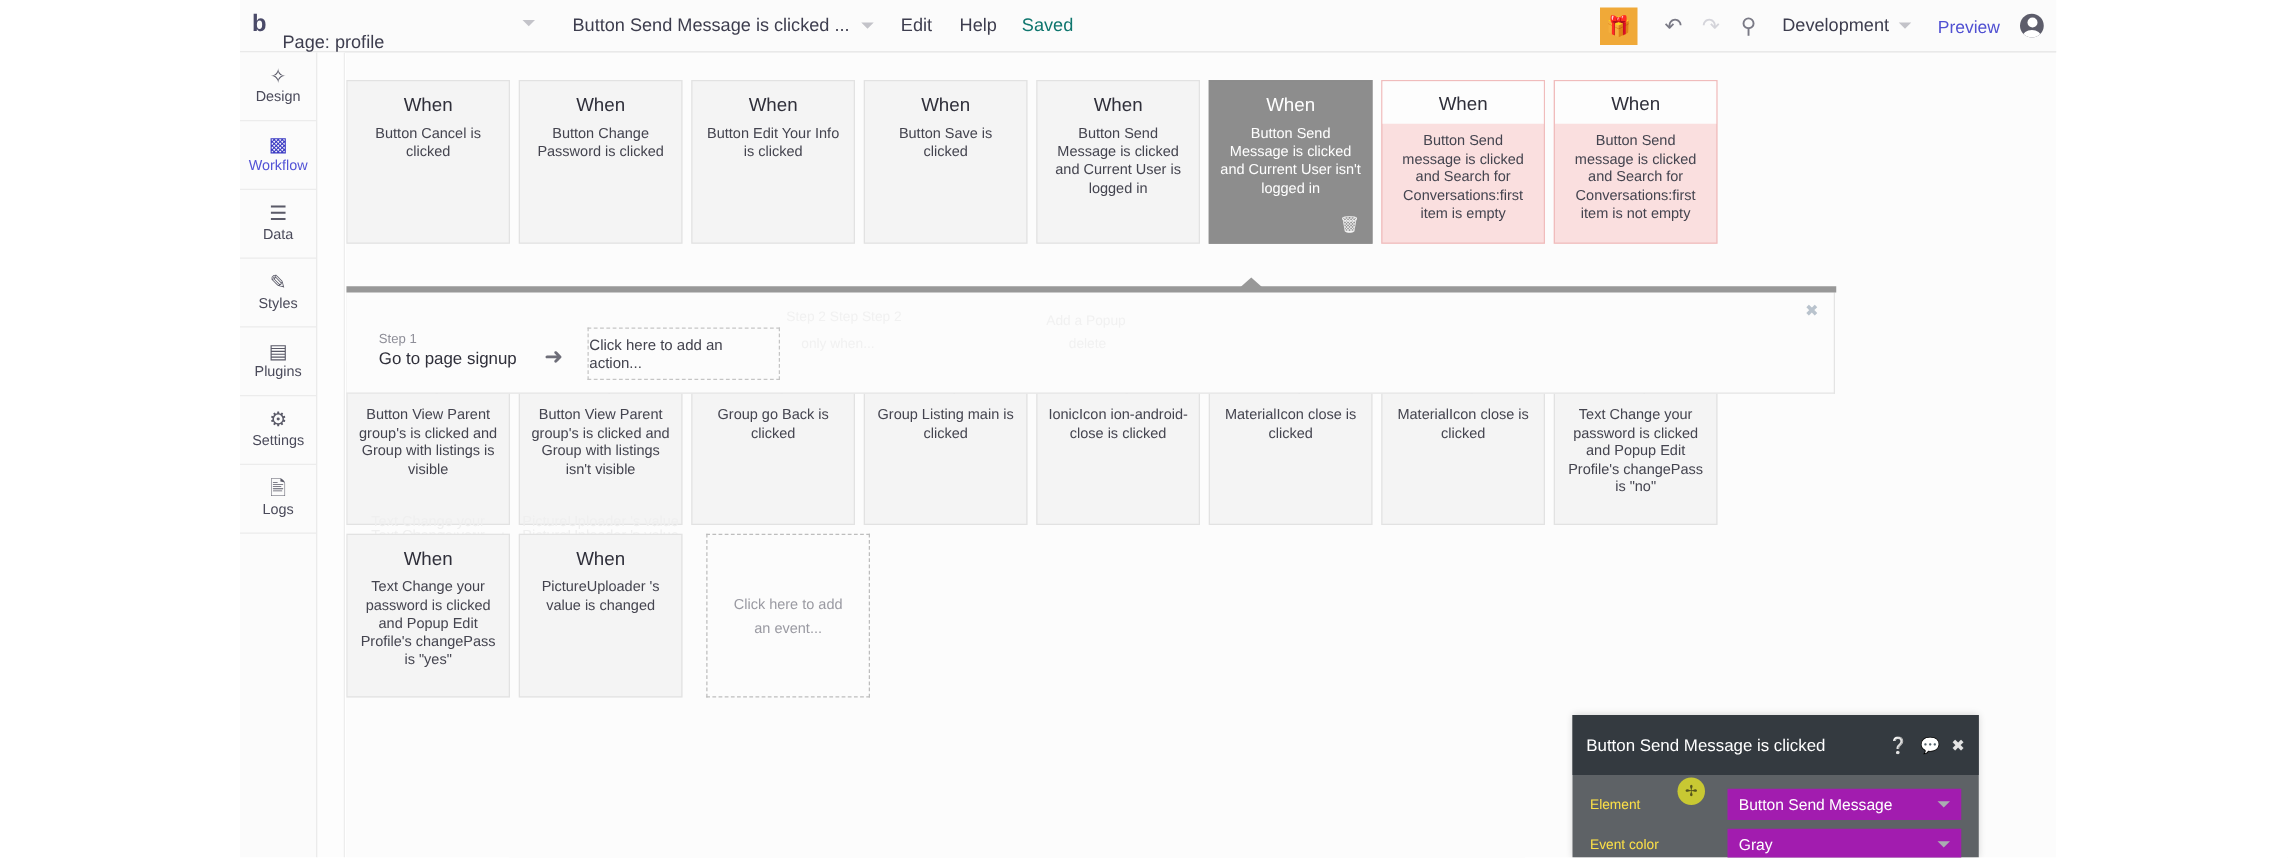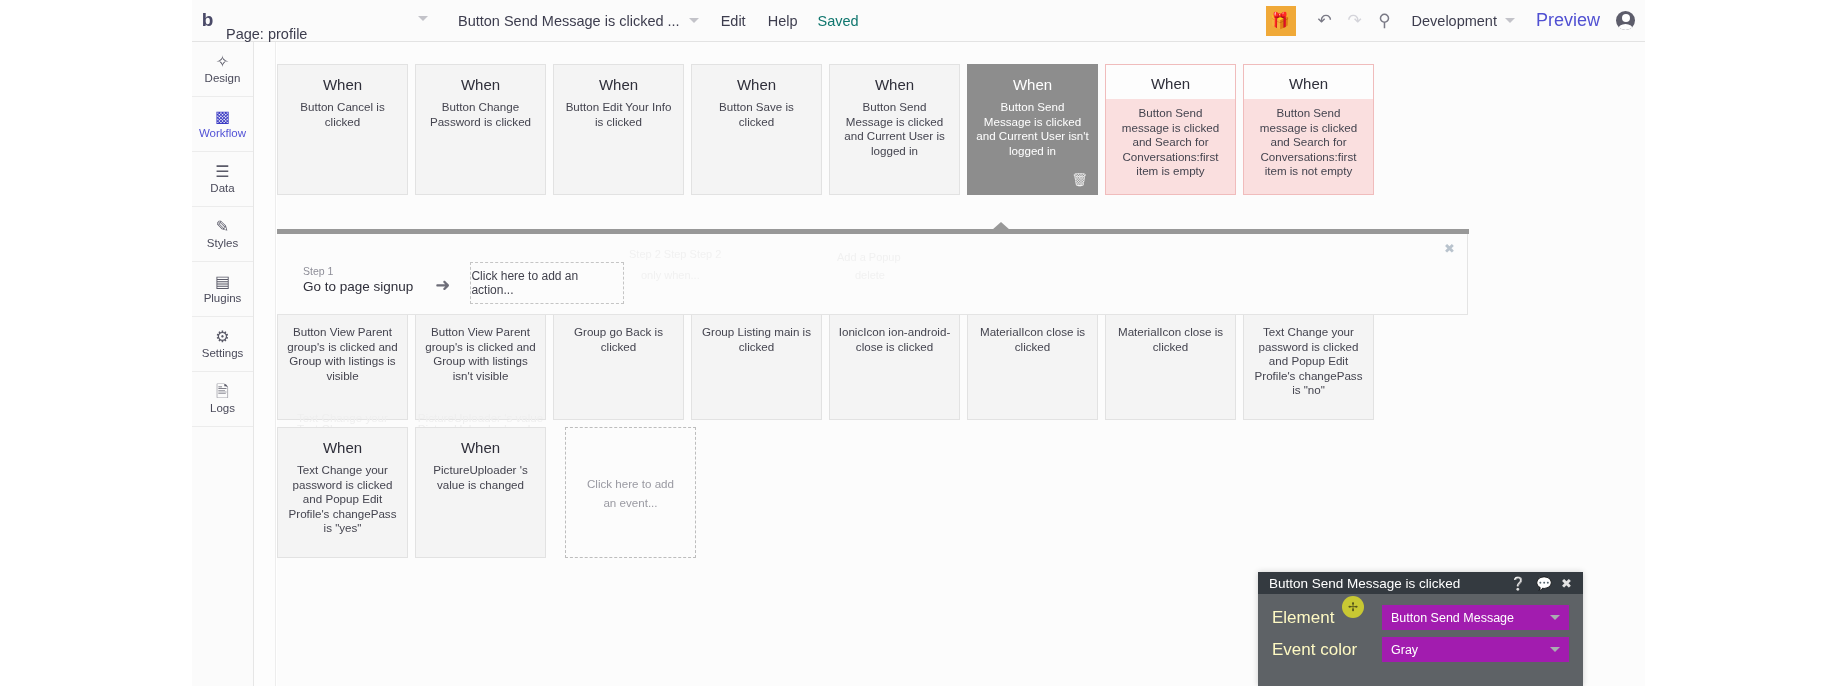--- a/index.html
+++ b/index.html
@@ -41,21 +41,21 @@
   .menu-item.muted{ color:#0f766e; margin-left:20px; }
   .topbar-right{ margin-left:auto; display:flex; align-items:center; gap:0px; padding-right:10px; }
   .gift{
     width:30px;height:30px;background:#f0a938;display:flex;align-items:center;justify-content:center;
     color:#fff;font-size:16px; margin-right:14px;
   }
   .ticon{ width:30px; height:30px; display:flex; align-items:center; justify-content:center;
           color:#7a7a86; font-size:17px; }
   .ticon.faded{ color:#d4d4da; }
   .dev{ font-size:14.5px; color:#3d3d4e; margin:0 7px 0 12px; display:flex; align-items:center; gap:8px;}
-  .preview{ font-size:18px; color:#5050d2; margin-left:14px; }
+  .preview{ font-size:14px; color:#5050d2; margin-left:14px; }
   .avatar{
     width:19px;height:19px;border-radius:50%;background:#5d5d6b;margin-left:16px;position:relative;overflow:hidden;
   }
   .avatar:before{content:"";position:absolute;left:5.5px;top:3px;width:8px;height:8px;border-radius:50%;background:#fff;}
   .avatar:after{content:"";position:absolute;left:2px;top:12.5px;width:15px;height:11px;border-radius:50% 50% 0 0;background:#fff;}
 
   
   .rail{
     position:absolute; left:192px; top:42px; width:62px; height:644px;
     background:#fbfbfb; border-right:1px solid #e6e6e6; z-index:3;
@@ -132,27 +132,27 @@
   }
   .panel-x{ position:absolute; right:12px; top:7px; font-size:13px; color:#b9c3cd; }
   .panel-ghost{ position:absolute; font-size:11px; color:#f1f1f1; pointer-events:none; }
 
   
   .inspector{
     position:absolute; left:1258px; top:572px; width:325px; height:114px;
     background:#5e6266; z-index:5; box-shadow:0 0 6px rgba(0,0,0,.18);
   }
   .insp-head{
-    height:22px; background:#343a40; display:flex; align-items:center; padding:0 11px;
+    height:48px; background:#343a40; display:flex; align-items:center; padding:0 11px;
   }
   .insp-title{ font-size:13.5px; color:#fff; }
   .insp-icons{ margin-left:auto; display:flex; align-items:center; gap:9px; color:#e4e4e4; font-size:13px; }
   .insp-body{ position:relative; padding:10px 14px 0 14px; }
   .insp-row{ display:flex; align-items:center; height:27px; margin-bottom:5px; }
-  .insp-lab{ width:110px; font-size:17px; color:#fef9c3; }
+  .insp-lab{ width:110px; font-size:11px; color:#fde047; }
   .insp-ctl{
     flex:1; height:25px; background:#a21caf; display:flex; align-items:center;
     padding:0 9px; font-size:12.5px; color:#ffffff; position:relative;
   }
   .insp-ctl .caret{ position:absolute; right:9px; top:10px; border-top-color:#a9adb1; }
   .movehandle{
     position:absolute; left:84px; top:2px; width:22px; height:22px; border-radius:50%;
     background:#c8c833; display:flex; align-items:center; justify-content:center;
     color:#54541c; font-size:12px; line-height:12px;
   }

